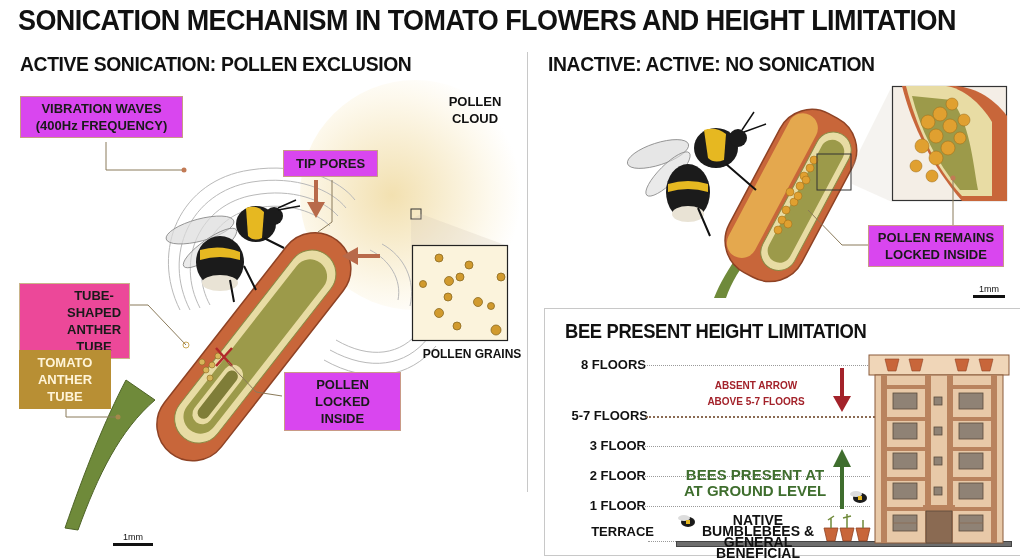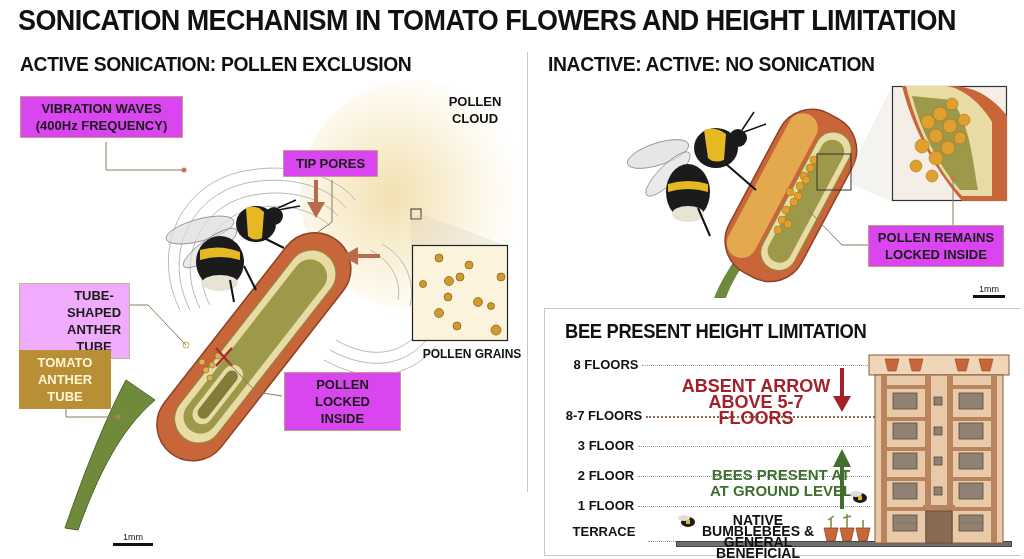--- a/index.html
+++ b/index.html
@@ -3,30 +3,30 @@
 <meta charset="utf-8">
 <style>
   * { box-sizing: border-box; margin: 0; padding: 0; }
   html, body { width: 1024px; height: 559px; background: #ffffff; overflow: hidden; }
   body { position: relative; font-family: "Liberation Sans", "DejaVu Sans", sans-serif; color: #111; }
   .abs { position: absolute; }
   .main-title { left: 18px; top: 4px; font-size: 29px; font-weight: 700; letter-spacing: -0.6px; transform: scaleX(0.93); transform-origin: left; white-space: nowrap; }
   .sec-title { font-size: 21px; font-weight: 700; letter-spacing: -0.4px; transform: scaleX(0.92); transform-origin: left; white-space: nowrap; }
   .divider-v { left: 527px; top: 52px; width: 1px; height: 440px; background: #c8c8c8; }
   .label-box { position: absolute; border: 1.5px solid #c99a86; background: #d946ef; font-weight: 700; font-size: 13px; text-align: center; line-height: 17px; padding: 3px 8px; color: #1a1a1a; }
-  .label-box.tan { background: #f0abfc; border-color: #c9b58a; padding-left: 47px; }
+  .label-box.tan { background: #ec4899; border-color: #c9b58a; padding-left: 47px; }
   .label-box.gold { background: #b88f34; border-color: #b88f34; color: #fff4d8; }
   .plain-label { position: absolute; font-weight: 700; font-size: 13px; text-align: center; line-height: 17px; }
   .scale { position: absolute; font-size: 9px; text-align: center; }
   .scale .bar { height: 3px; background: #111; margin-top: 1px; }
   .height-panel { left: 544px; top: 308px; width: 476px; height: 248px; border: 1px solid #c8c8c8; border-right: none; }
-  .floor-label { position: absolute; font-weight: 700; font-size: 13px; text-align: center; line-height: 15px; }
+  .floor-label { position: absolute; font-weight: 700; font-size: 13px; text-align: right; line-height: 15px; }
   .dotline { position: absolute; height: 0; border-top: 1px dotted #9a9a9a; }
   .dotline.strong { border-top: 2px dotted #8a6a52; }
-  .red-text { color: #a3222a; font-weight: 700; font-size: 18px; text-align: center; line-height: 16px; }
+  .red-text { color: #a3222a; font-weight: 700; font-size: 10px; text-align: center; line-height: 16px; }
   .green-text { color: #3f6e2e; font-weight: 700; font-size: 15px; text-align: center; line-height: 16px; }
   svg { position: absolute; overflow: visible; }
 </style>
 </head>
 <body>
 
 <div class="abs main-title">SONICATION MECHANISM IN TOMATO FLOWERS AND HEIGHT LIMITATION</div>
 
 <div class="abs sec-title" style="left:20px; top:52px;">ACTIVE SONICATION: POLLEN EXCLUSION</div>
 <div class="abs divider-v"></div>
@@ -228,21 +228,21 @@
 </div>
 <div class="scale" style="left:973px; top:284px; width:32px;">
   <div>1mm</div>
   <div class="bar"></div>
 </div>
 
 <div class="abs height-panel"></div>
 <div class="abs sec-title" style="left:565px; top:320px; font-size:20px;">BEE PRESENT HEIGHT LIMITATION</div>
 
 <div class="floor-label" style="left:566px; top:357px; width:80px;">8 FLOORS</div>
-<div class="floor-label" style="left:560px; top:408px; width:88px;">8-7 FLOORS</div>
+<div class="floor-label" style="left:560px; top:408px; width:88px;">5-7 FLOORS</div>
 <div class="floor-label" style="left:566px; top:438px; width:80px;">3 FLOOR</div>
 <div class="floor-label" style="left:566px; top:468px; width:80px;">2 FLOOR</div>
 <div class="floor-label" style="left:566px; top:498px; width:80px;">1 FLOOR</div>
 <div class="floor-label" style="left:554px; top:524px; width:100px;">
   <div>TERRACE</div>
   <div style="font-size:10px; font-weight:400;margin-top:44px;">(GROUND LEVEL)</div>
 </div>
 
 <div class="dotline" style="left:642px; top:365px; width:228px;"></div>
 <div class="dotline strong" style="left:646px; top:416px; width:356px;"></div>
@@ -257,21 +257,21 @@
 </svg>
 <svg style="left:833px; top:449px;" width="18" height="60" viewBox="0 0 18 60">
   <path d="M9 16 L9 60" stroke="#3f6e2e" stroke-width="4"></path>
   <path d="M0 18 L18 18 L9 0 Z" fill="#3f6e2e"></path>
 </svg>
 
 <div class="abs red-text" style="left:676px; top:378px; width:160px;">
   <div>ABSENT ARROW</div>
   <div>ABOVE 5-7 FLOORS</div>
 </div>
-<div class="abs green-text" style="left:680px; top:467px; width:150px;margin-left:26px;">
+<div class="abs green-text" style="left:680px; top:467px; width:150px;">
   <div>BEES PRESENT AT</div>
   <div>AT GROUND LEVEL</div>
 </div>
 
 <div class="abs" style="left:676px; top:541px; width:336px; height:6px; background:#6e6e6e; border:1px solid #444;"></div>
 <div class="abs" style="left:688px; top:515px; width:140px; font-size:14px; font-weight:700; text-align:center; line-height:11px;">
   <div>NATIVE BUMBLEBEES &amp;</div>
   <div>GENERAL BENEFICIAL INSECTS</div>
 </div>
 

